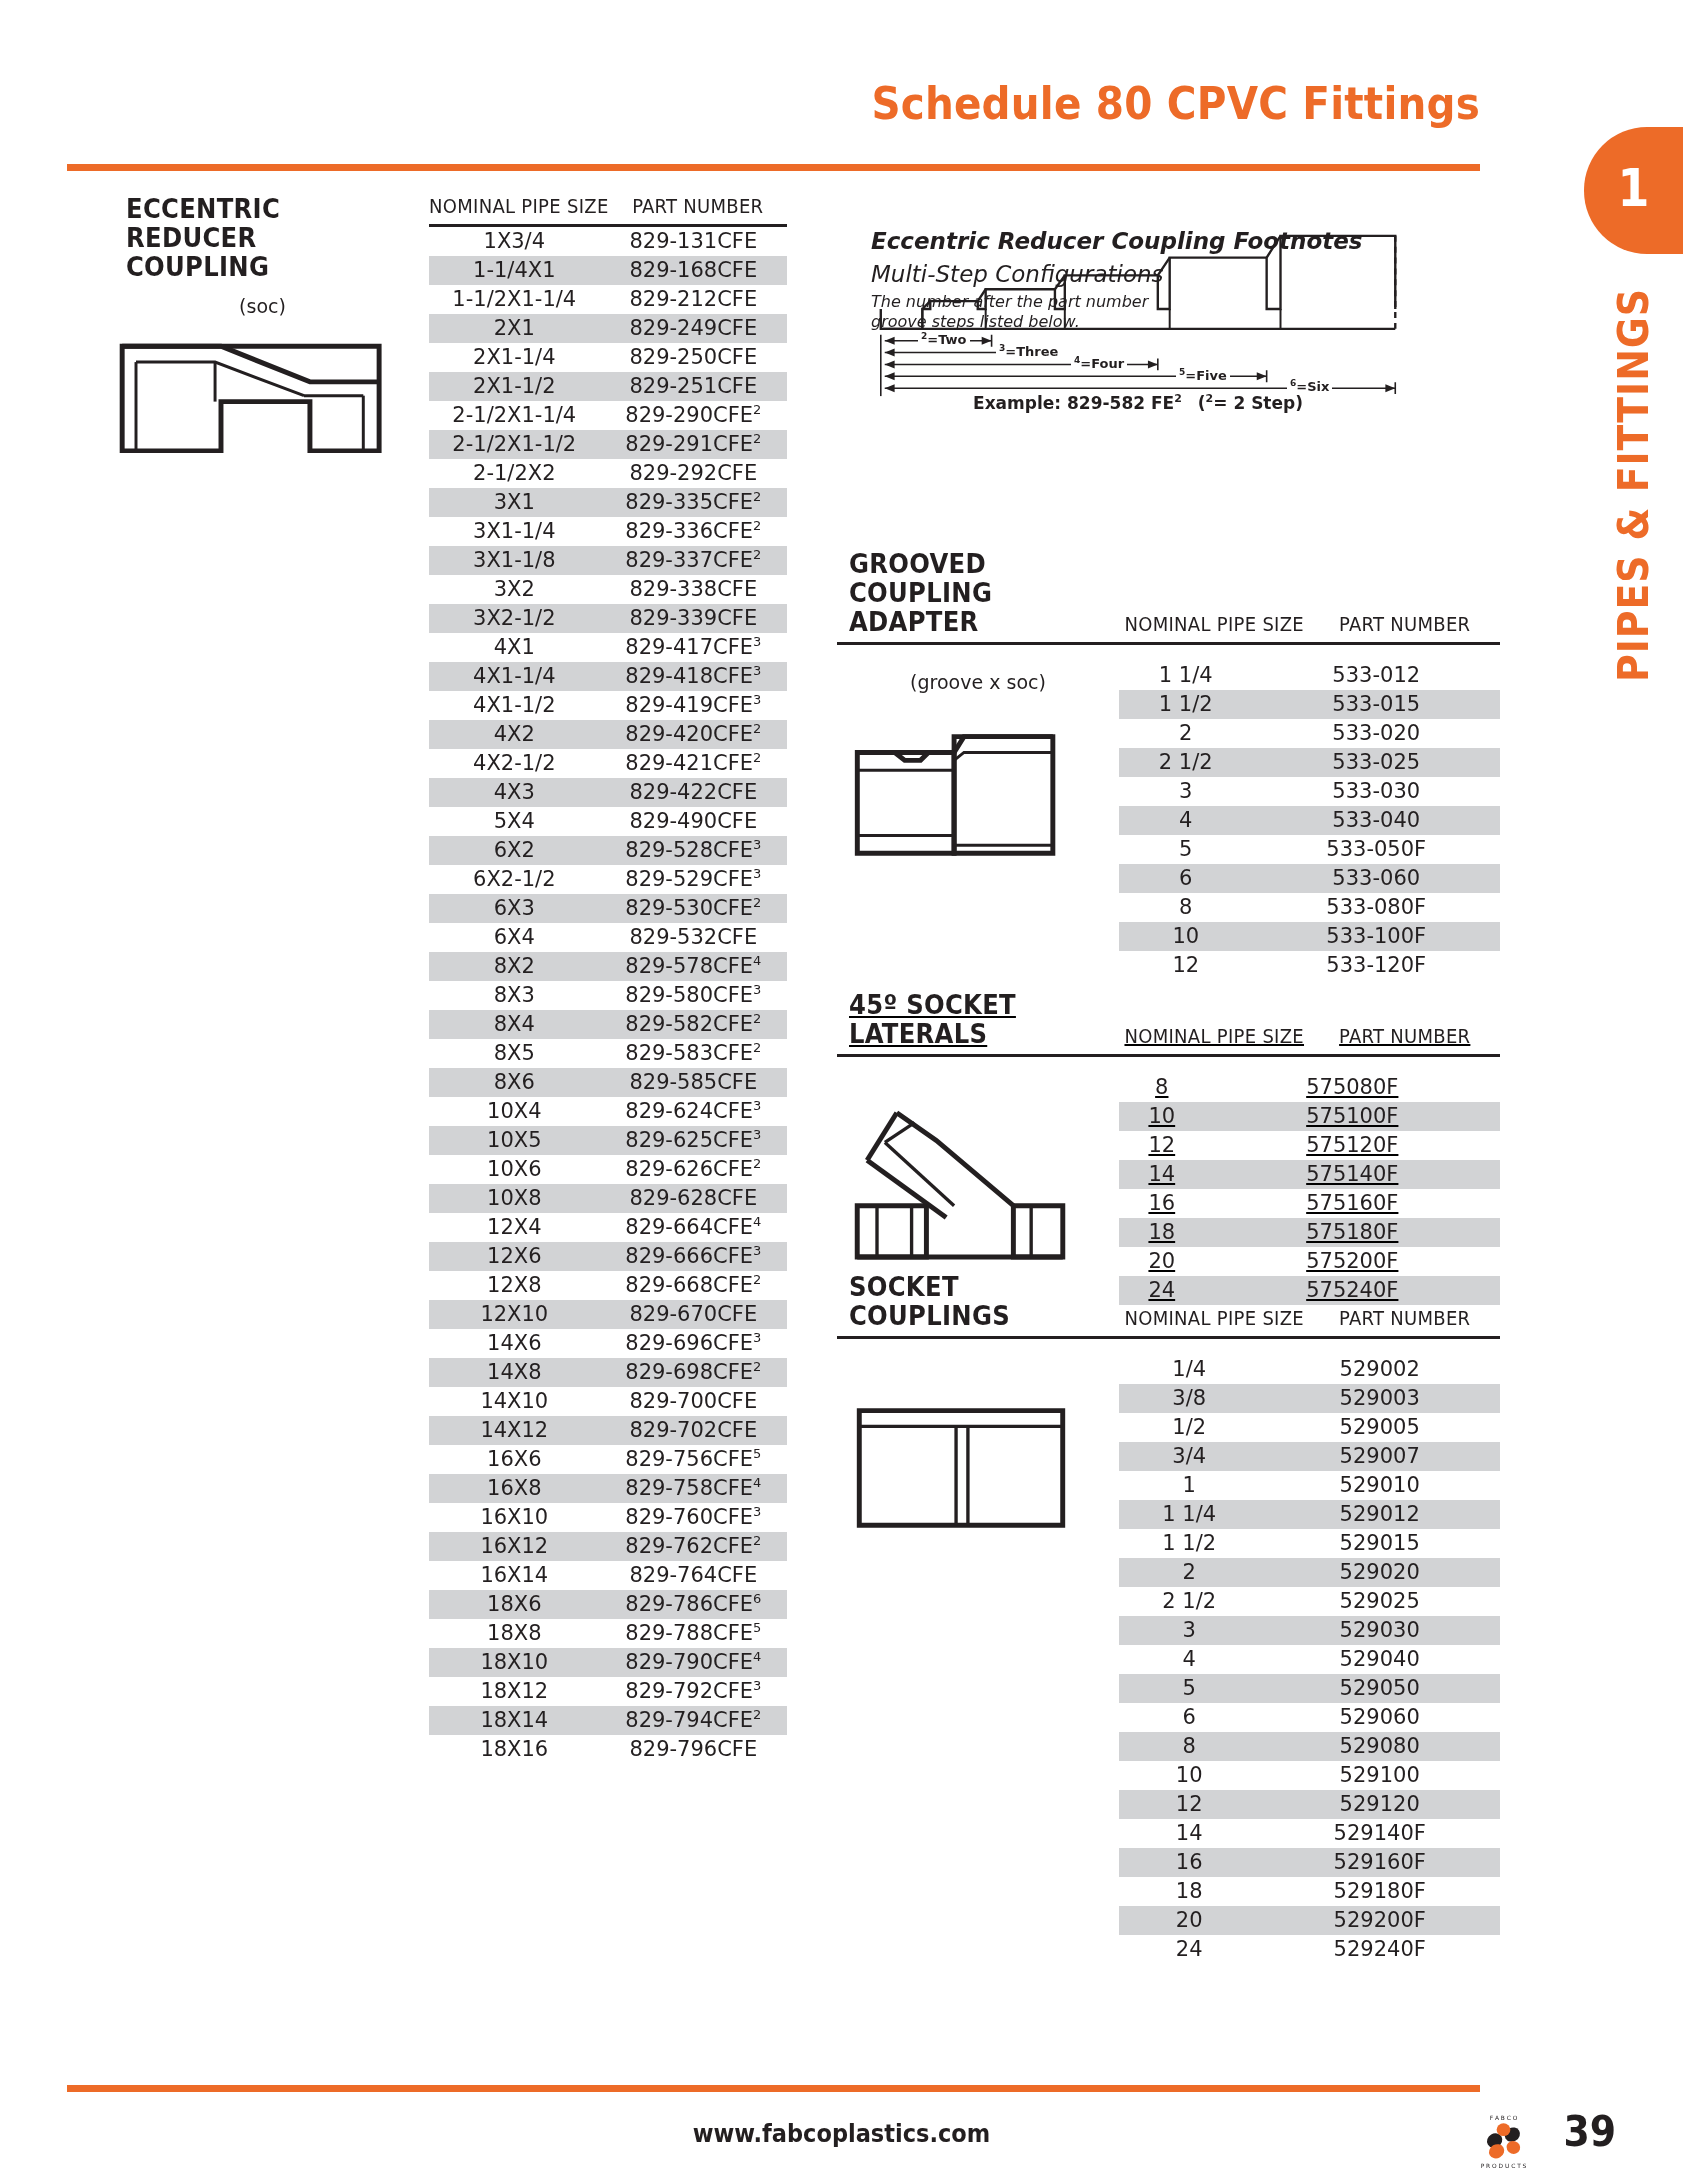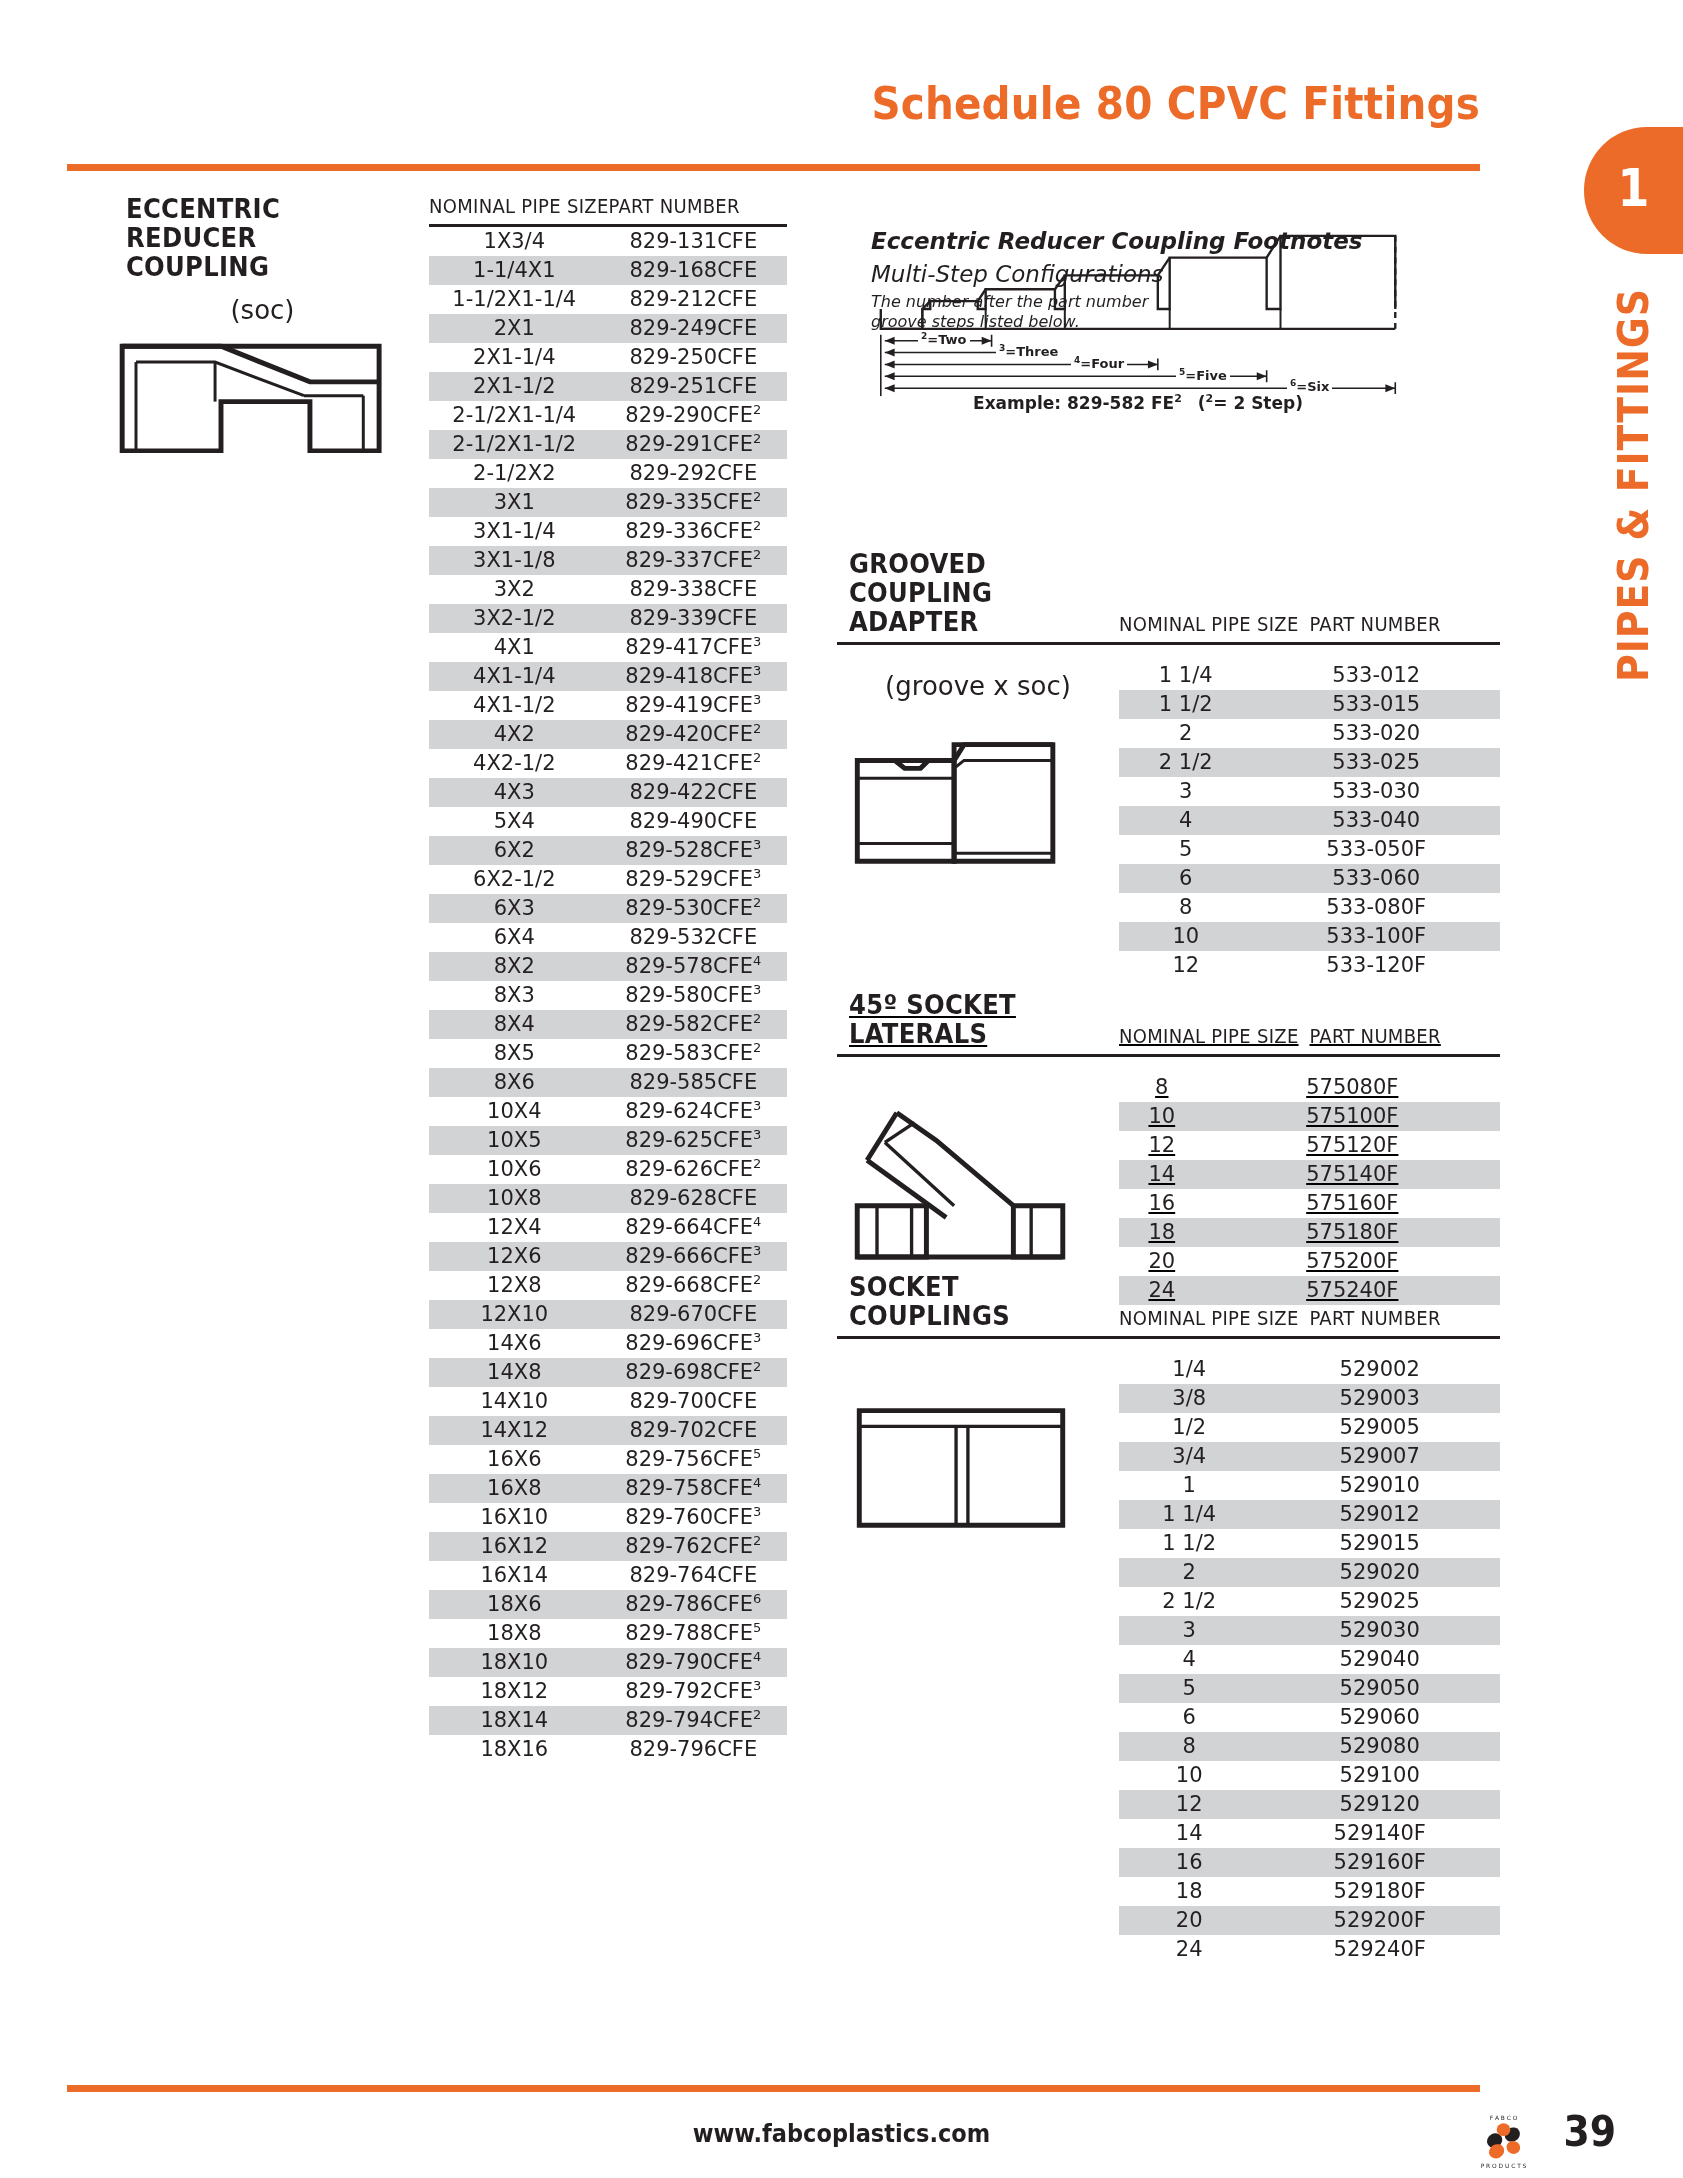--- a/index.html
+++ b/index.html
@@ -56,25 +56,25 @@
 
   
   .sec-head {
     font-family:"DejaVu Sans Condensed","Liberation Sans", sans-serif;
     font-weight:bold; font-size:27px; color:#231f20;
     line-height:1.08; letter-spacing:0.3px;margin-left:12px;
   }
   .col-head {
     font-family:"DejaVu Sans Condensed","Liberation Sans", sans-serif;
     font-size:20px; color:#231f20; letter-spacing:0.3px;
-    white-space:nowrap;
+    text-align:center; white-space:nowrap;
   }
   .soc-note {
     font-family:"DejaVu Sans","Liberation Sans", sans-serif;
-    font-size:26px; color:#231f20; text-align:center;
+    font-size:19px; color:#231f20; text-align:center;
   }
   .hrule { height:3px; background:#231f20; }
 
   
   table.spec { border-collapse:collapse; width:100%; }
   table.spec td {
     font-family:"DejaVu Sans","Liberation Sans", sans-serif;
     font-size:21px; color:#231f20;
     text-align:center; padding:0; height:29px; line-height:29px;
     white-space:nowrap;

